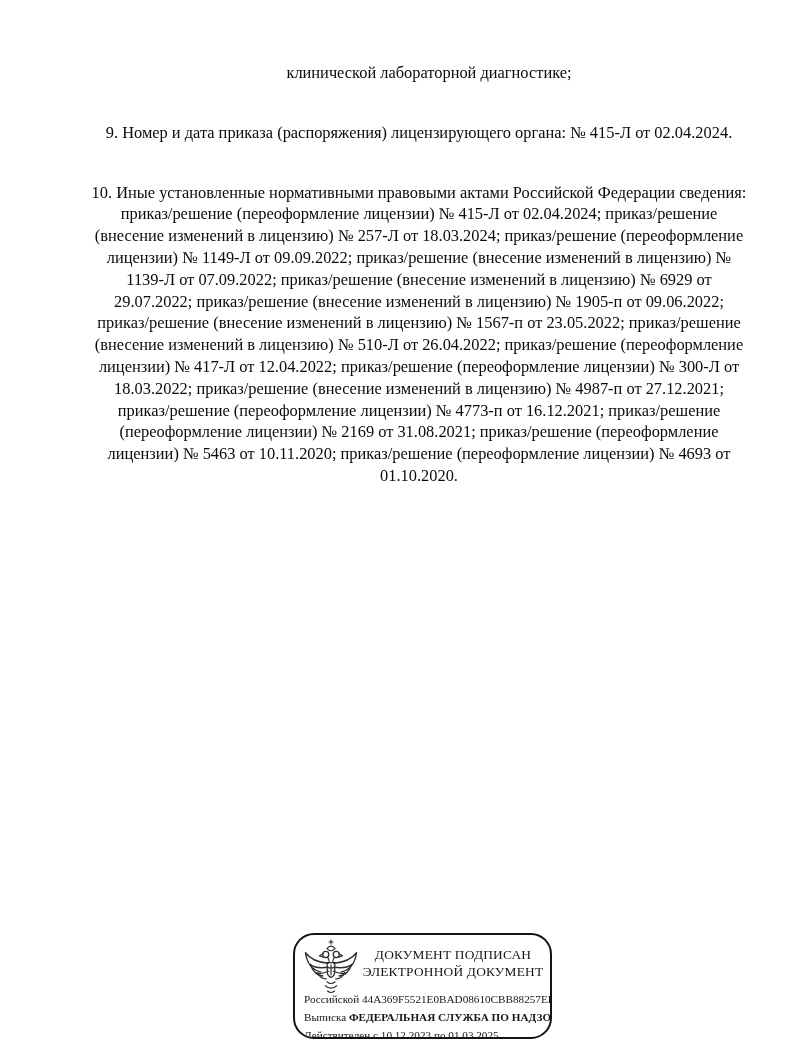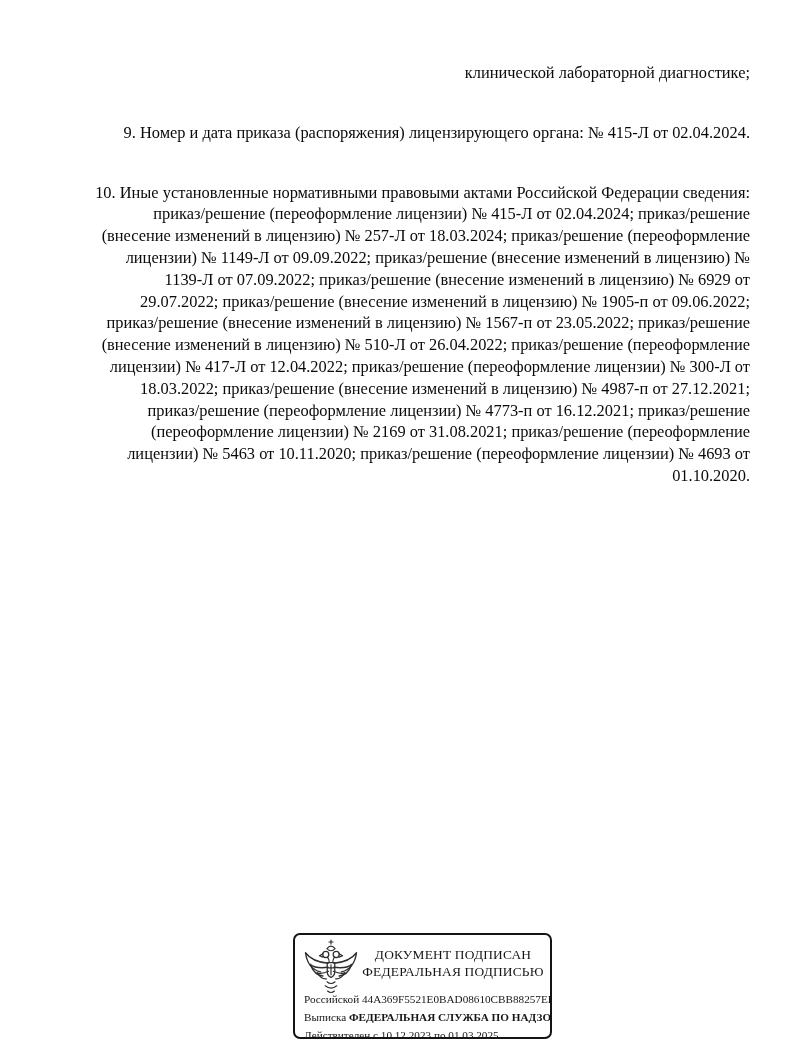--- a/index.html
+++ b/index.html
@@ -14,32 +14,32 @@
   .page {
     position:absolute; inset:0;
     background:#ffffff;
   }
   .doc-body {
     position:absolute;
     left:88px; top:62px;
     width:662px;
     font-size:16.4px;
     line-height:21.8px;
-    text-align:right;
+    text-align:center;
   }
   .indent-block { padding-left:20px; }
   .para { margin-top:38px; }
 
   
   .stamp {
     position:absolute;
     left:293px; top:933px;
     width:259px; height:106px;
     border:2px solid #141414;
-    border-radius:7px;
+    border-radius:21px;
     background:#ffffff;
     overflow:hidden;
   }
   .emblem {
     position:absolute;
     left:7px; top:3px;
     width:58px; height:62px;
   }
   .emblem svg { width:100%; height:100%; display:block; }
   .stamp-title {
@@ -111,21 +111,21 @@
 
           <path d="M43 74 Q50 80 57 74" stroke-width="2"></path>
           <path d="M40 81 Q50 89 60 81" stroke-width="2"></path>
           <path d="M44 90 Q50 95 56 90" stroke-width="2"></path>
         </g>
       </svg>
     </span>
 
     <div class="stamp-title">
       <div>ДОКУМЕНТ ПОДПИСАН</div>
-      <div>ФЕДЕРАЛЬНАЯ ПОДПИСЬЮ</div>
+      <div>ЭЛЕКТРОННОЙ ДОКУМЕНТ</div>
     </div>
 
     <div class="stamp-lines">
       <div>
         <span>Российской</span>
         <span>44A369F5521E0BAD08610CBB88257ED3</span>
       </div>
       <div>
         <span>Выписка</span>
         <span class="owner-name">ФЕДЕРАЛЬНАЯ СЛУЖБА ПО НАДЗОРУ В С</span>

